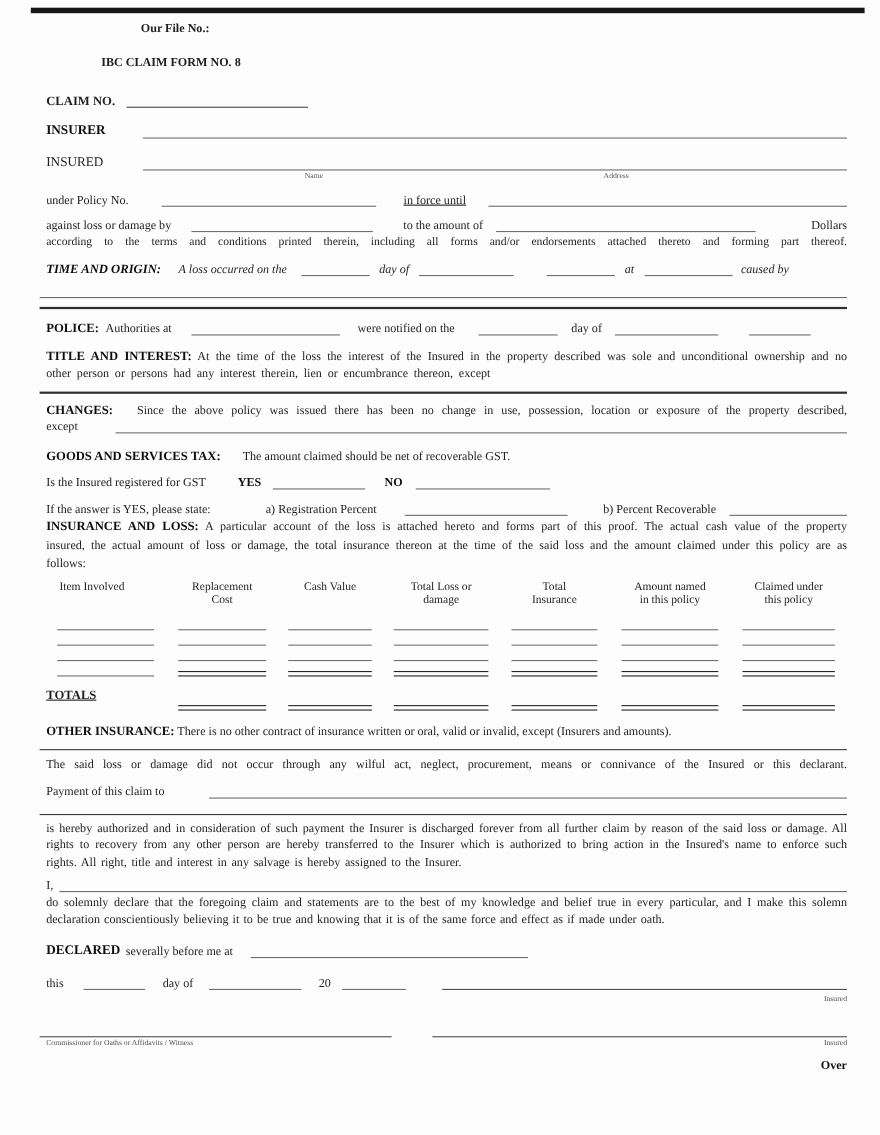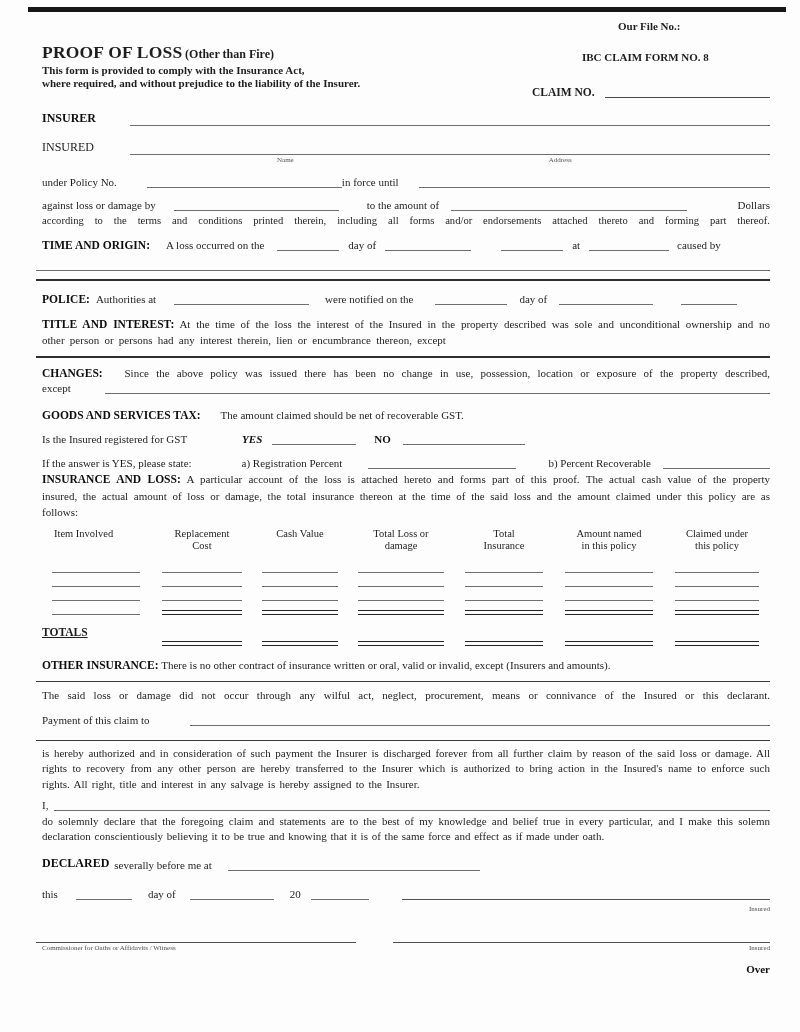--- a/index.html
+++ b/index.html
@@ -53,28 +53,20 @@
   .over { font-weight:bold; font-size:11px; color:#111; }
 </style>
 </head>
 <body>
 
 <div class="page">
   <div class="topbar"></div>
   <div class="inner">
 
     <div class="header">
-      <div class="hdr-left">
-        <div class="title-line">
-          <span class="ttl">PROOF OF LOSS</span>
-          <span class="ttl-q">(Other than Fire)</span>
-        </div>
-        <div class="sub">This form is provided to comply with the Insurance Act,</div>
-        <div class="sub">where required, and without prejudice to the liability of the Insurer.</div>
-      </div>
       <div class="hdr-right">
         <div class="file-no">Our File No.:</div>
         <div class="form-no">IBC CLAIM FORM NO. 8</div>
         <div class="claim-row">
           <span class="lbl">CLAIM NO.</span>
           <div class="bl dark grow"></div>
         </div>
       </div>
     </div>
 
@@ -87,34 +79,34 @@
       <div class="bl grow" style="margin-left:36px;"></div>
     </div>
     <div class="caps-row">
       <span style="margin-left:235px;">Name</span>
       <span style="margin-left:255px;">Address</span>
     </div>
 
     <div class="row" style="margin-top:12px;">
       <span>under Policy No.</span>
       <div class="bl" style="width:195px; margin-left:30px;"></div>
-      <span style="">in force until</span>
+      <span style="margin-left:25px;text-decoration:underline;">in force until</span>
       <div class="bl grow" style="margin-left:20px;"></div>
     </div>
 
     <div class="row" style="margin-top:11px;">
       <span>against loss or damage by</span>
       <div class="bl" style="width:165px; margin-left:18px;"></div>
       <span style="margin-left:28px;">to the amount of</span>
       <div class="bl grow" style="margin-left:12px;"></div>
       <span style="margin-left:10px;padding-left:41px;">Dollars</span>
     </div>
     <div class="jfull" style="margin-top:4px; font-size:10.6px;">according to the terms and conditions printed therein, including all forms and/or endorsements attached thereto and forming part thereof.</div>
 
-    <div class="row" style="margin-top:13px;">
+    <div class="row" style="margin-top:13px;font-style:italic;">
       <span class="seclbl">TIME AND ORIGIN:</span>
       <span style="margin-left:16px;">A loss occurred on the</span>
       <div class="bl" style="width:62px; margin-left:13px;"></div>
       <span style="margin-left:9px;">day of</span>
       <div class="bl" style="width:86px; margin-left:9px;"></div>
       <div class="bl" style="width:62px; margin-left:30px;"></div>
       <span style="margin-left:9px;">at</span>
       <div class="bl" style="width:80px; margin-left:9px;"></div>
       <span style="margin-left:8px;">caused by</span>
     </div>
@@ -149,21 +141,21 @@
       <span>except</span>
       <div class="bl grow" style="margin-left:14px;"></div>
     </div>
 
     <div class="row" style="margin-top:15px; align-items:baseline;">
       <span class="seclbl">GOODS AND SERVICES TAX:</span>
       <span style="margin-left:20px;">The amount claimed should be net of recoverable GST.</span>
     </div>
     <div class="row" style="margin-top:12px;">
       <span>Is the Insured registered for GST</span>
-      <span class="b" style="margin-left:55px;font-style:italic;">YES</span>
+      <span class="b" style="margin-left:29px;">YES</span>
       <div class="bl" style="width:84px; margin-left:10px;"></div>
       <span class="b" style="margin-left:18px;">NO</span>
       <div class="bl" style="width:122px; margin-left:12px;"></div>
     </div>
     <div class="row" style="margin-top:12px;">
       <span>If the answer is YES, please state:</span>
       <span style="margin-left:50px;">a) Registration Percent</span>
       <div class="bl" style="width:148px; margin-left:26px;"></div>
       <span style="margin-left:32px;">b) Percent Recoverable</span>
       <div class="bl grow" style="margin-left:12px;"></div>

